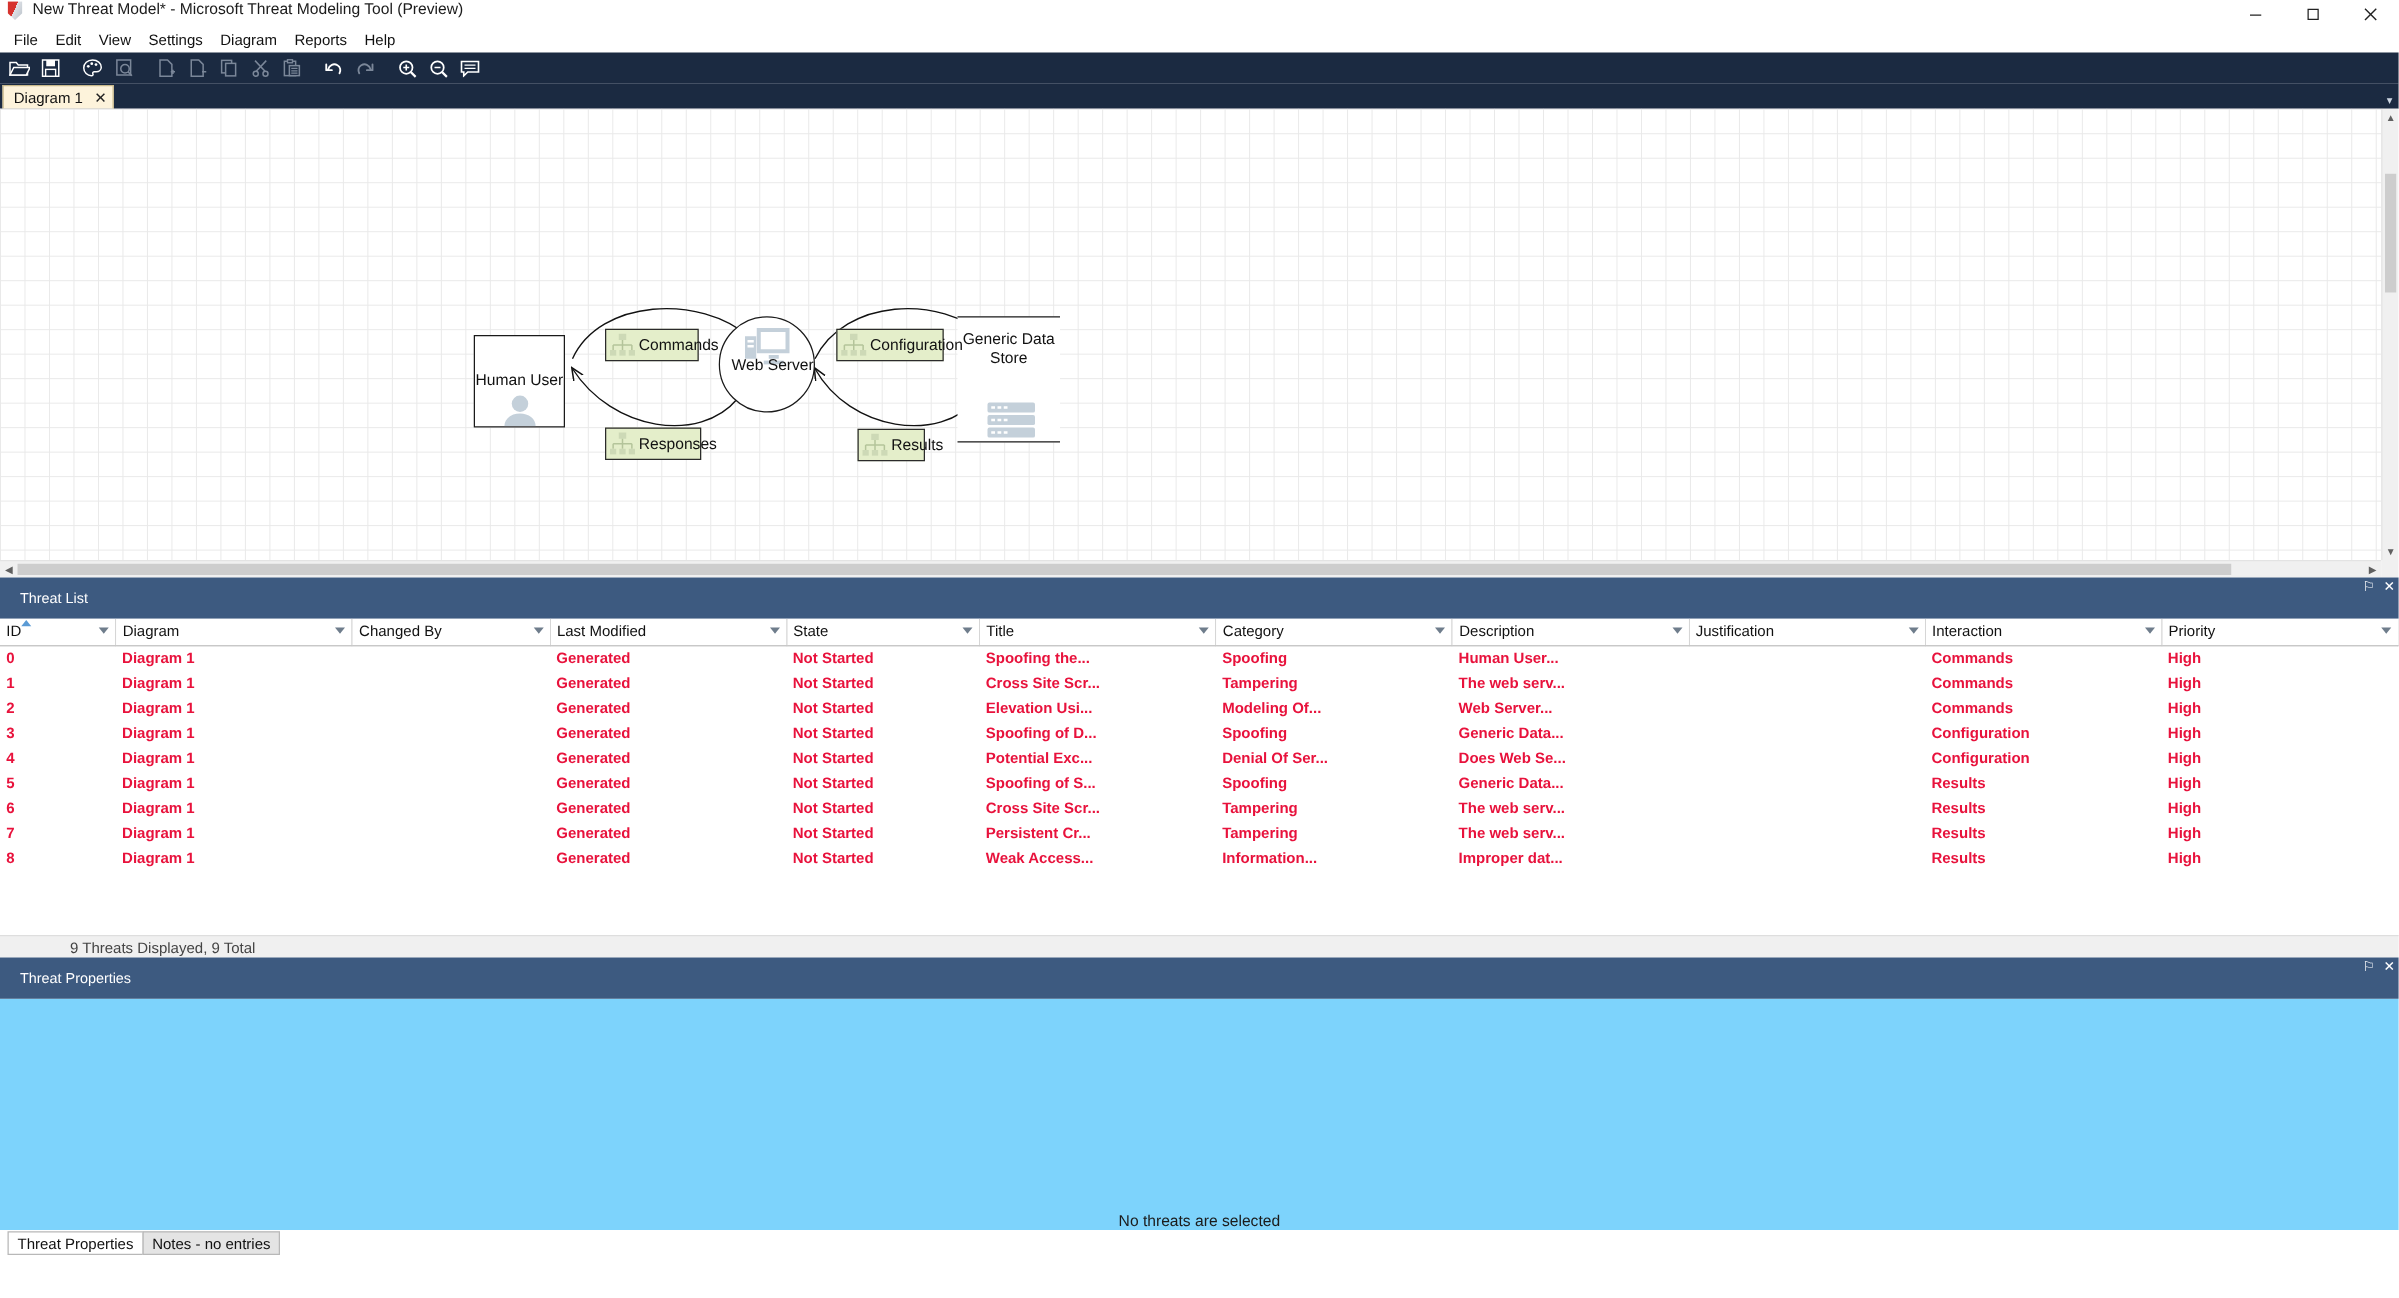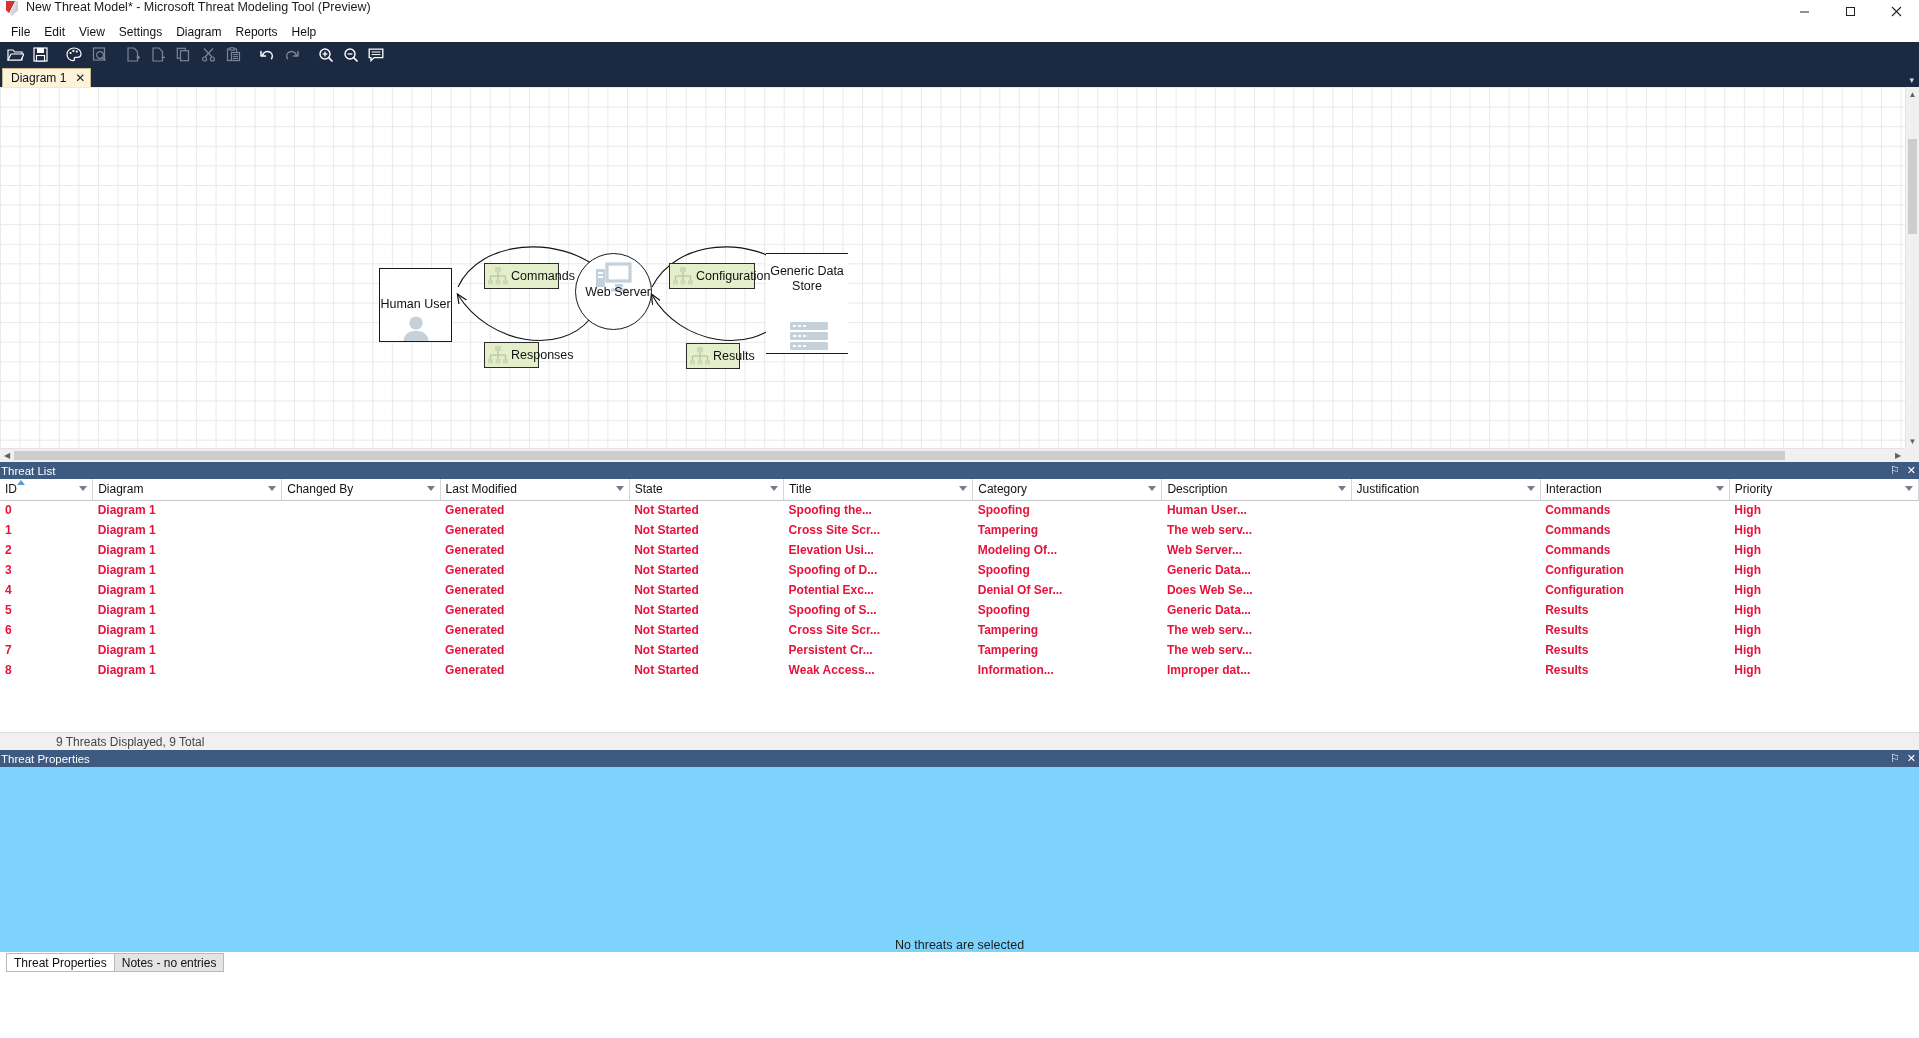--- a/index.html
+++ b/index.html
@@ -121,26 +121,26 @@
   .sb-thumb-h { position: absolute; top: 2px; bottom: 2px; left: 14px; right: 120px; background: #cdcdcd; }
   .sb-arrow { position: absolute; color: #606060; font-size: 8px; display:flex; align-items:center; justify-content:center;}
   .sb-up { left:0; right:0; top:0; height: 14px; }
   .sb-down { left:0; right:0; bottom:0; height: 14px; }
   .sb-left { top:0; bottom:0; left:0; width: 14px; }
   .sb-right { top:0; bottom:0; right:0; width: 14px; }
   .corner-box { position:absolute; right:0; bottom:0; width:14px; height:14px; background:#f0f0f0; }
 
   
   .pane-header {
-    height: 17px;
+    height: 33px;
     background: #3d5a80;
     color: #ffffff;
     display: flex; align-items: center;
     font-size: 11.5px;
-    padding-left: 1px;
+    padding-left: 16px;
     position: relative;
   }
   .pane-header .tools { position: absolute; right: 3px; top: 0; height: 17px; display: flex; align-items: center; gap: 7px; }
   .pane-header .tools span { font-size: 11px; color: #fff; line-height: 1; }
   .grid-area { background:#ffffff; height: 253px; position: relative; overflow: hidden;}
   table.grid { border-collapse: collapse; width: 100%; table-layout: fixed; }
   table.grid th {
     background: #ffffff;
     border-right: 1px solid #d6d6d6;
     border-bottom: 1px solid #c8c8c8;
@@ -453,21 +453,21 @@
         <line x1="3.5" y1="10" x2="3.5" y2="14" stroke="#b4c49a" stroke-width="1.2"></line>
         <line x1="11" y1="10" x2="11" y2="14" stroke="#b4c49a" stroke-width="1.2"></line>
         <line x1="18.5" y1="10" x2="18.5" y2="14" stroke="#b4c49a" stroke-width="1.2"></line>
         <rect x="1" y="14" width="5" height="4.5" fill="#cdd9b6"></rect>
         <rect x="8.5" y="14" width="5" height="4.5" fill="#cdd9b6"></rect>
         <rect x="16" y="14" width="5" height="4.5" fill="#cdd9b6"></rect>
       </svg>
       <span>Commands</span>
     </div>
 
-    <div class="shape flowlbl" style="left:484px; top:255px; width:55px; height:26px;">
+    <div class="shape flowlbl" style="left:484px; top:255px; width:77px; height:26px;">
       <svg class="gico" width="22" height="20" viewBox="0 0 22 20">
         <rect x="8" y="1" width="6" height="5" fill="#cdd9b6"></rect>
         <line x1="11" y1="6" x2="11" y2="10" stroke="#b4c49a" stroke-width="1.2"></line>
         <line x1="3.5" y1="10" x2="18.5" y2="10" stroke="#b4c49a" stroke-width="1.2"></line>
         <line x1="3.5" y1="10" x2="3.5" y2="14" stroke="#b4c49a" stroke-width="1.2"></line>
         <line x1="11" y1="10" x2="11" y2="14" stroke="#b4c49a" stroke-width="1.2"></line>
         <line x1="18.5" y1="10" x2="18.5" y2="14" stroke="#b4c49a" stroke-width="1.2"></line>
         <rect x="1" y="14" width="5" height="4.5" fill="#cdd9b6"></rect>
         <rect x="8.5" y="14" width="5" height="4.5" fill="#cdd9b6"></rect>
         <rect x="16" y="14" width="5" height="4.5" fill="#cdd9b6"></rect>

